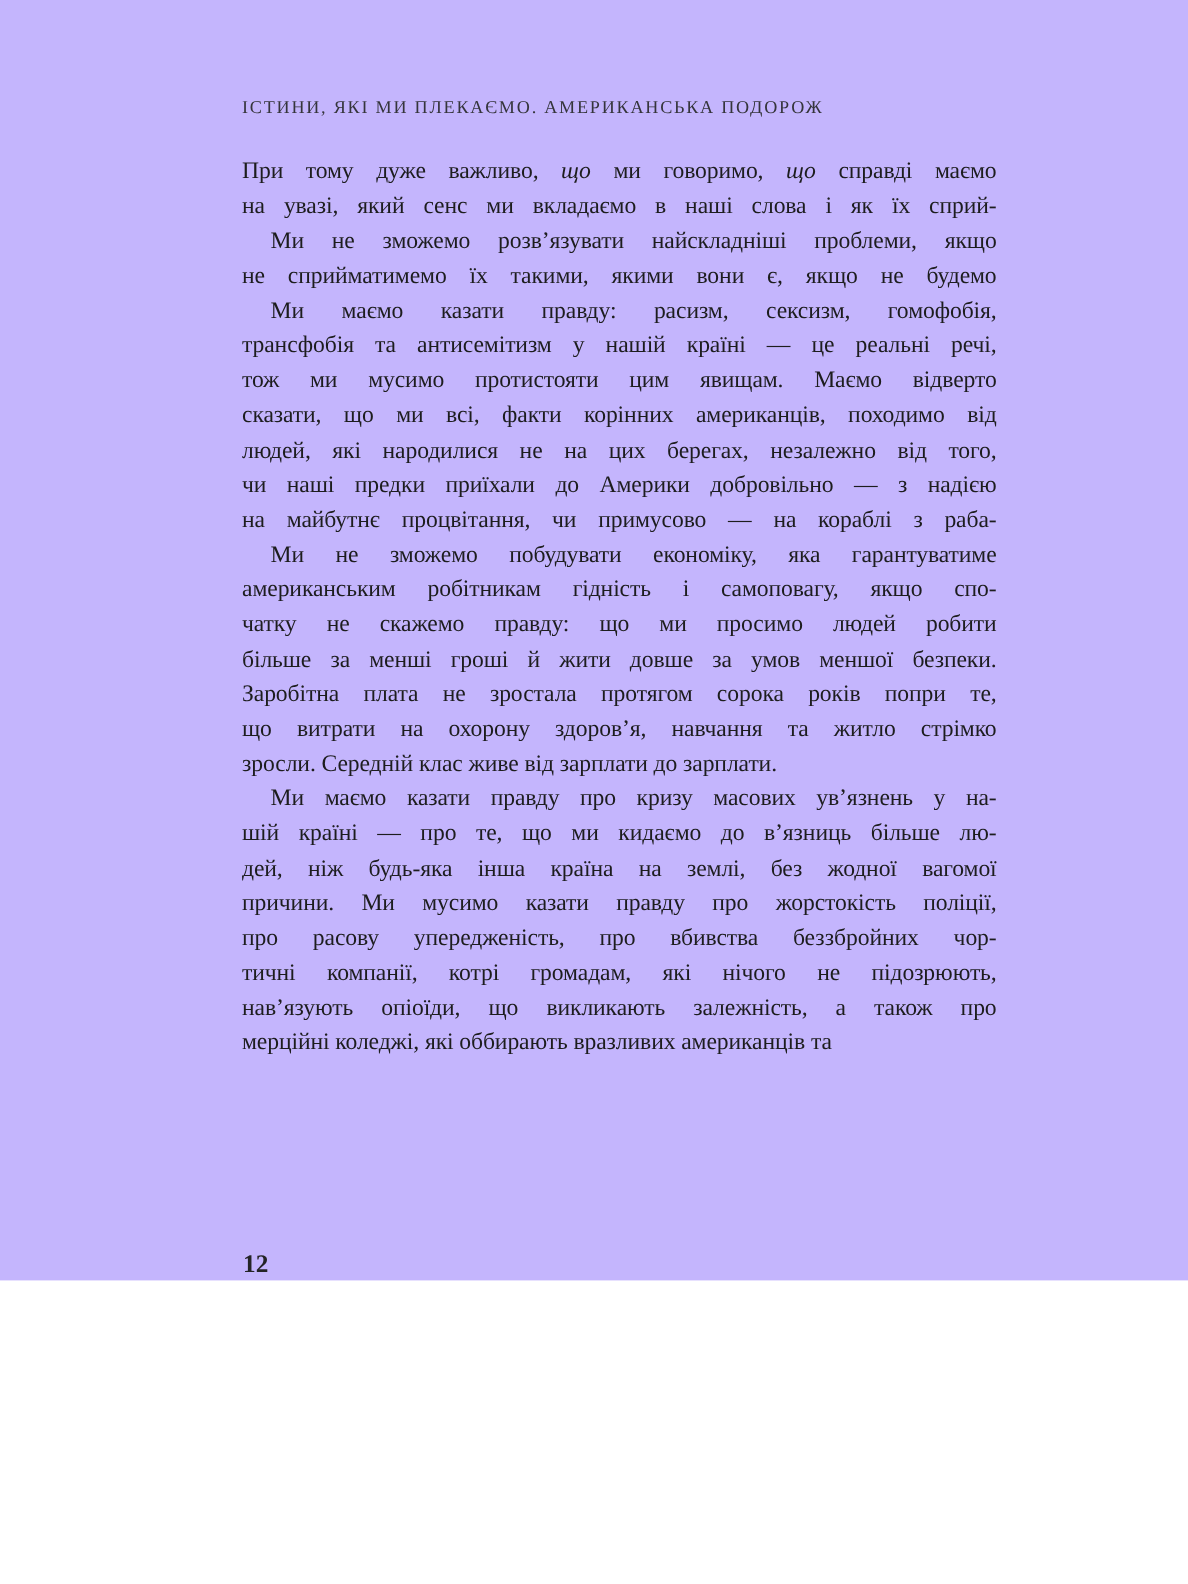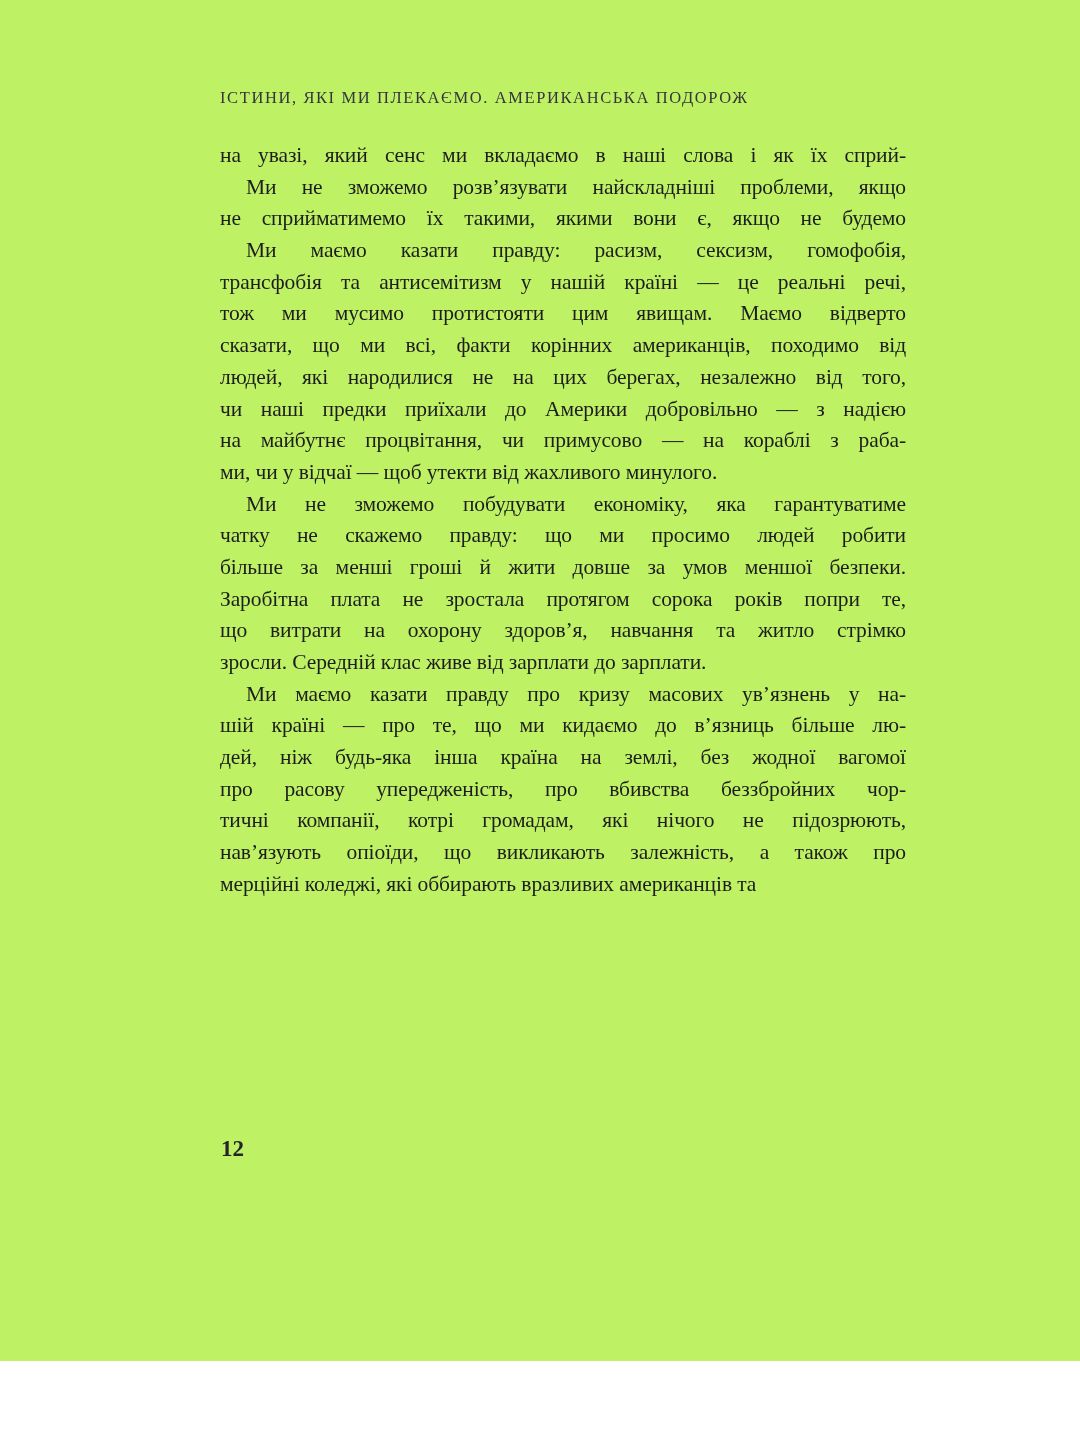--- a/index.html
+++ b/index.html
@@ -5,22 +5,22 @@
   * { margin: 0; padding: 0; box-sizing: border-box; }
   html, body {
     width: 1080px;
     height: 1440px;
     background: #ffffff;
     font-family: "Liberation Serif", "DejaVu Serif", serif;
   }
   .book-page {
     position: relative;
     width: 1080px;
-    height: 1361px;
-    background: #bef264;
+    height: 1164px;
+    background: #c4b5fd;
     overflow: hidden;
   }
   .running-head {
     position: absolute;
     left: 220px;
     top: 88px;
     width: 700px;
     font-size: 16.5px;
     letter-spacing: 1.6px;
     color: #35353b;
@@ -57,48 +57,50 @@
   }
 </style>
 </head>
 <body>
 
 <div class="book-page">
   <div class="running-head">ІСТИНИ, ЯКІ МИ ПЛЕКАЄМО. АМЕРИКАНСЬКА ПОДОРОЖ</div>
 
   <div class="body-text">
       <div class="paragraph">
+        <div class="line">При тому дуже важливо, <i>що</i> ми говоримо, <i>що</i> справді маємо</div>
         <div class="line">на увазі, який сенс ми вкладаємо в наші слова і як їх сприй-</div>
       </div>
       <div class="paragraph">
         <div class="line indent">Ми не зможемо розв’язувати найскладніші проблеми, якщо</div>
         <div class="line">не сприйматимемо їх такими, якими вони є, якщо не будемо</div>
       </div>
       <div class="paragraph">
         <div class="line indent">Ми маємо казати правду: расизм, сексизм, гомофобія,</div>
         <div class="line">трансфобія та антисемітизм у нашій країні — це реальні речі,</div>
         <div class="line">тож ми мусимо протистояти цим явищам. Маємо відверто</div>
         <div class="line">сказати, що ми всі, факти корінних американців, походимо від</div>
         <div class="line">людей, які народилися не на цих берегах, незалежно від того,</div>
         <div class="line">чи наші предки приїхали до Америки добровільно — з надією</div>
         <div class="line">на майбутнє процвітання, чи примусово — на кораблі з раба-</div>
-        <div class="line last">ми, чи у відчаї — щоб утекти від жахливого минулого.</div>
       </div>
       <div class="paragraph">
         <div class="line indent">Ми не зможемо побудувати економіку, яка гарантуватиме</div>
+        <div class="line">американським робітникам гідність і самоповагу, якщо спо-</div>
         <div class="line">чатку не скажемо правду: що ми просимо людей робити</div>
         <div class="line">більше за менші гроші й жити довше за умов меншої безпеки.</div>
         <div class="line">Заробітна плата не зростала протягом сорока років попри те,</div>
         <div class="line">що витрати на охорону здоров’я, навчання та житло стрімко</div>
         <div class="line last">зросли. Середній клас живе від зарплати до зарплати.</div>
       </div>
       <div class="paragraph">
         <div class="line indent">Ми маємо казати правду про кризу масових ув’язнень у на-</div>
         <div class="line">шій країні — про те, що ми кидаємо до в’язниць більше лю-</div>
         <div class="line">дей, ніж будь-яка інша країна на землі, без жодної вагомої</div>
+        <div class="line">причини. Ми мусимо казати правду про жорстокість поліції,</div>
         <div class="line">про расову упередженість, про вбивства беззбройних чор-</div>
         <div class="line">тичні компанії, котрі громадам, які нічого не підозрюють,</div>
         <div class="line">нав’язують опіоїди, що викликають залежність, а також про</div>
         <div class="line last">мерційні коледжі, які оббирають вразливих американців та</div>
       </div>
     </div>
 
   <div class="page-number">12</div>
 </div>
 

